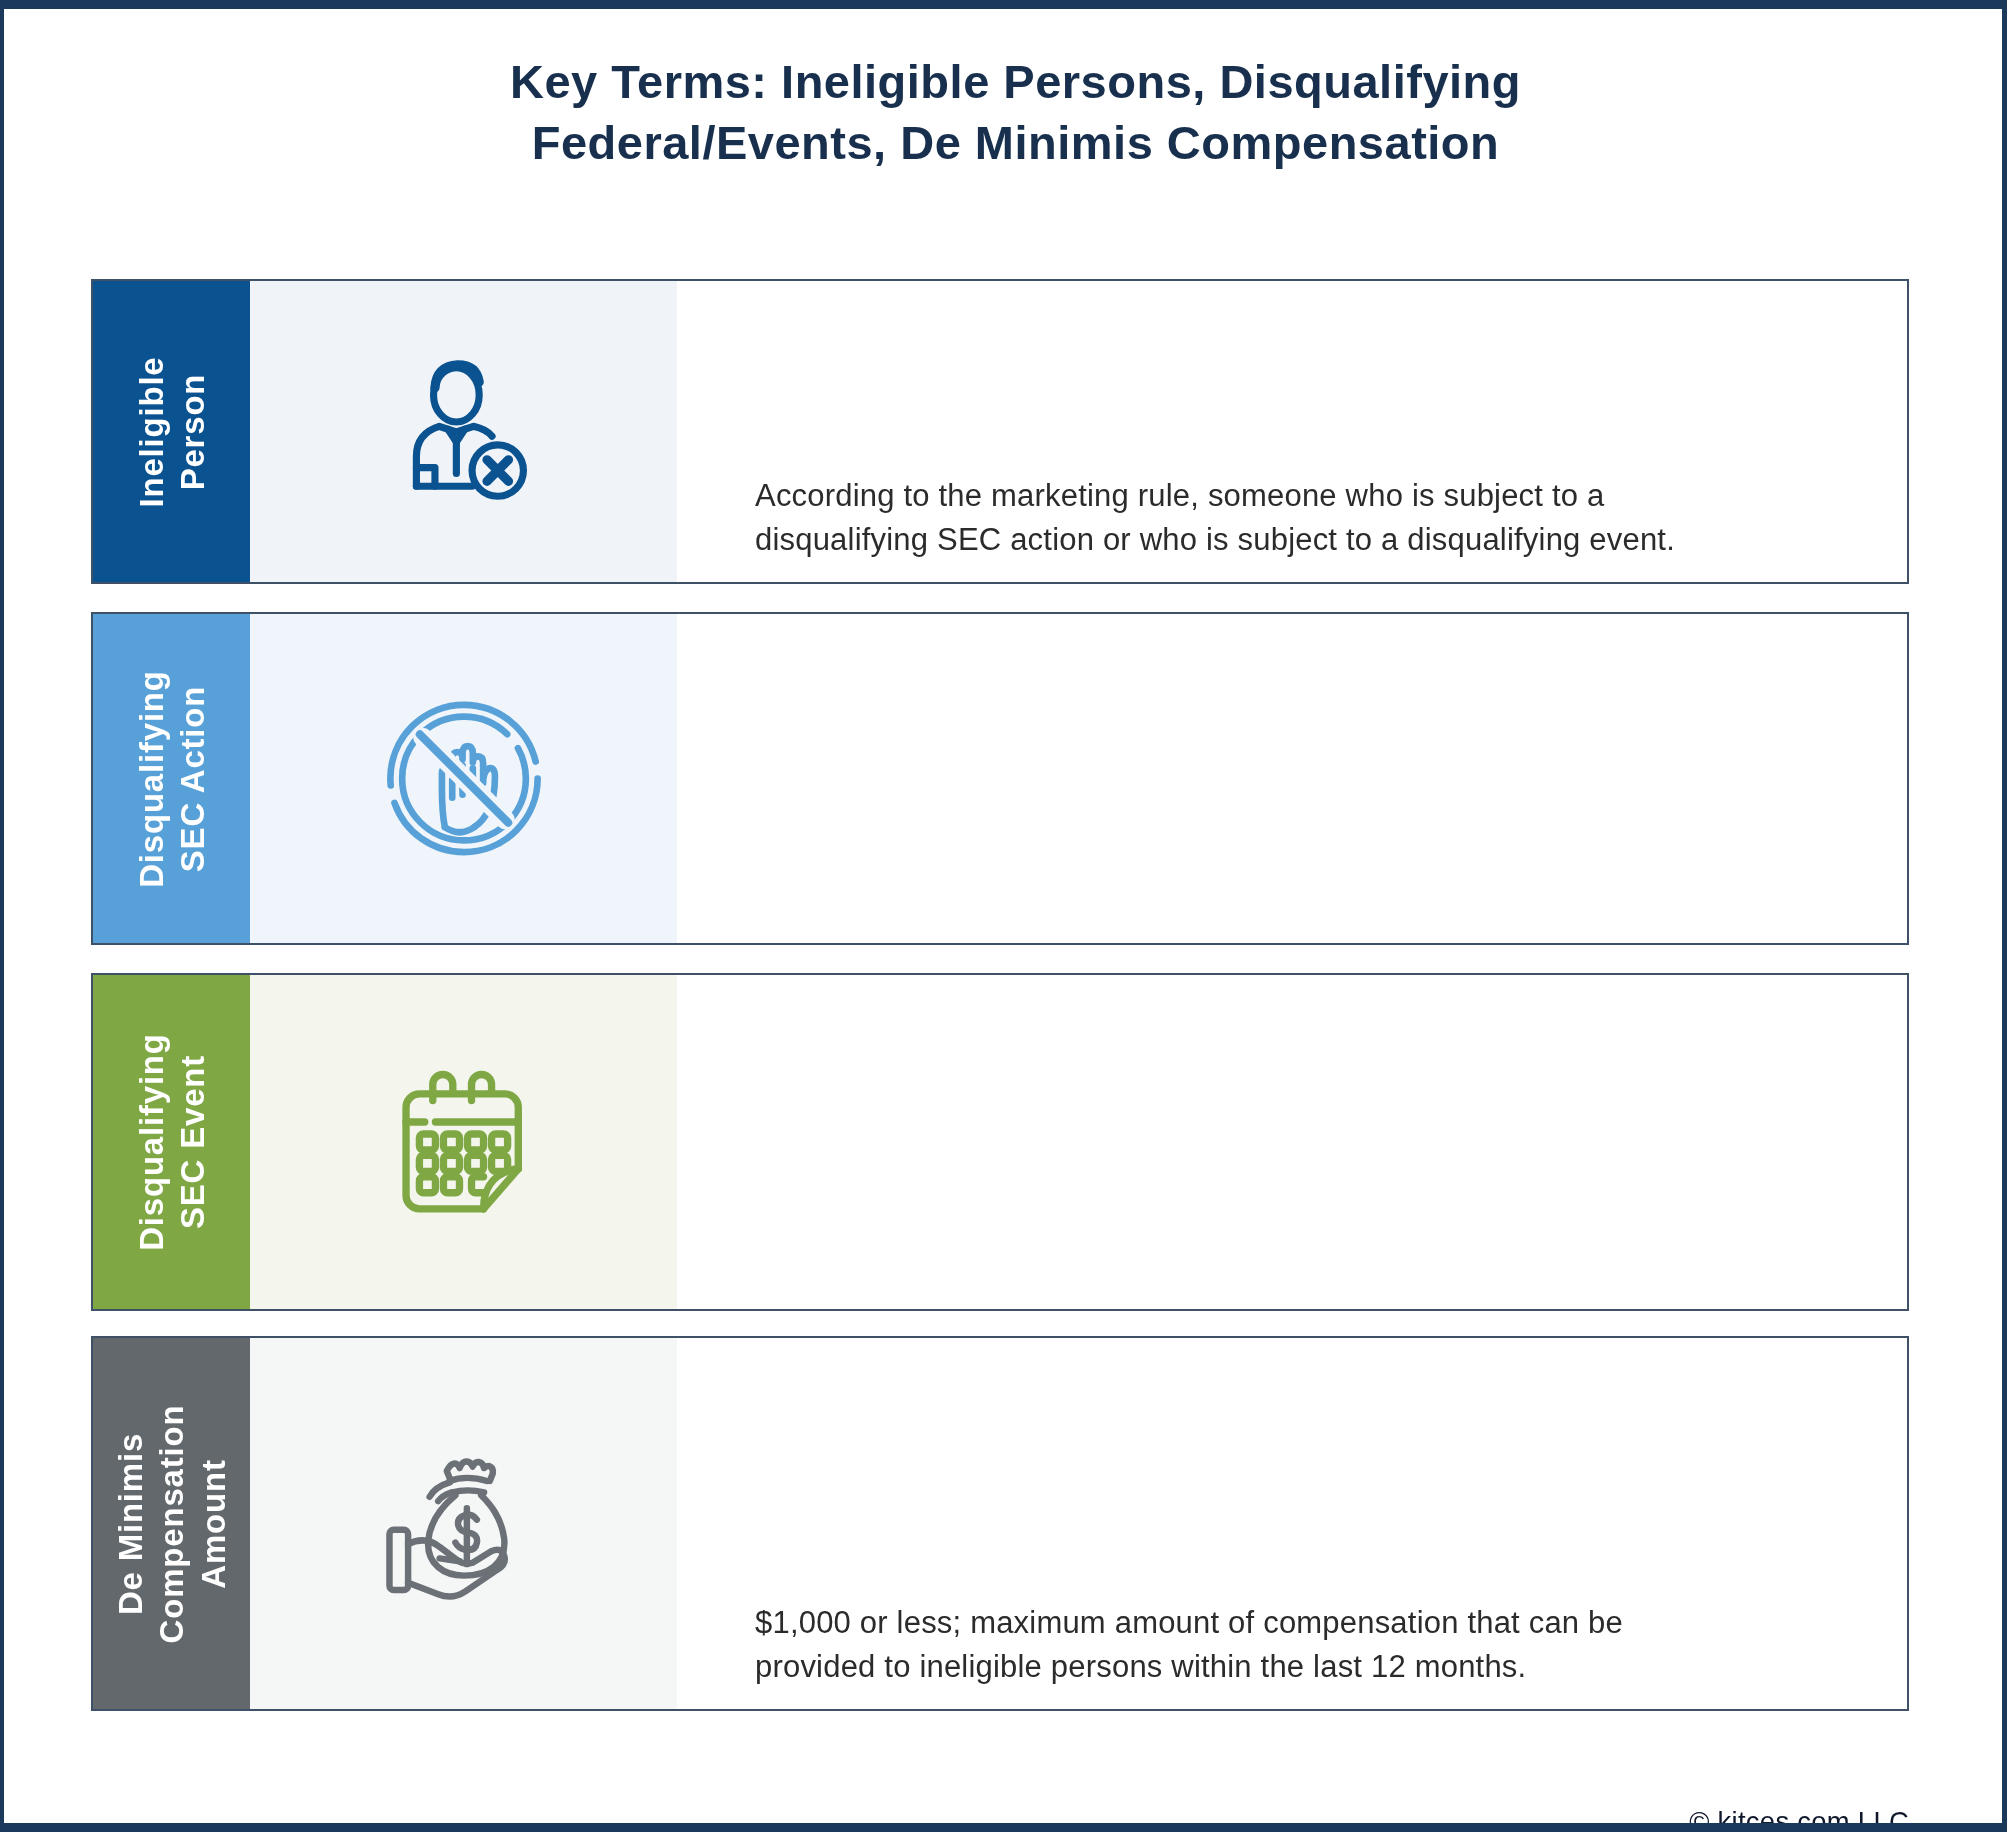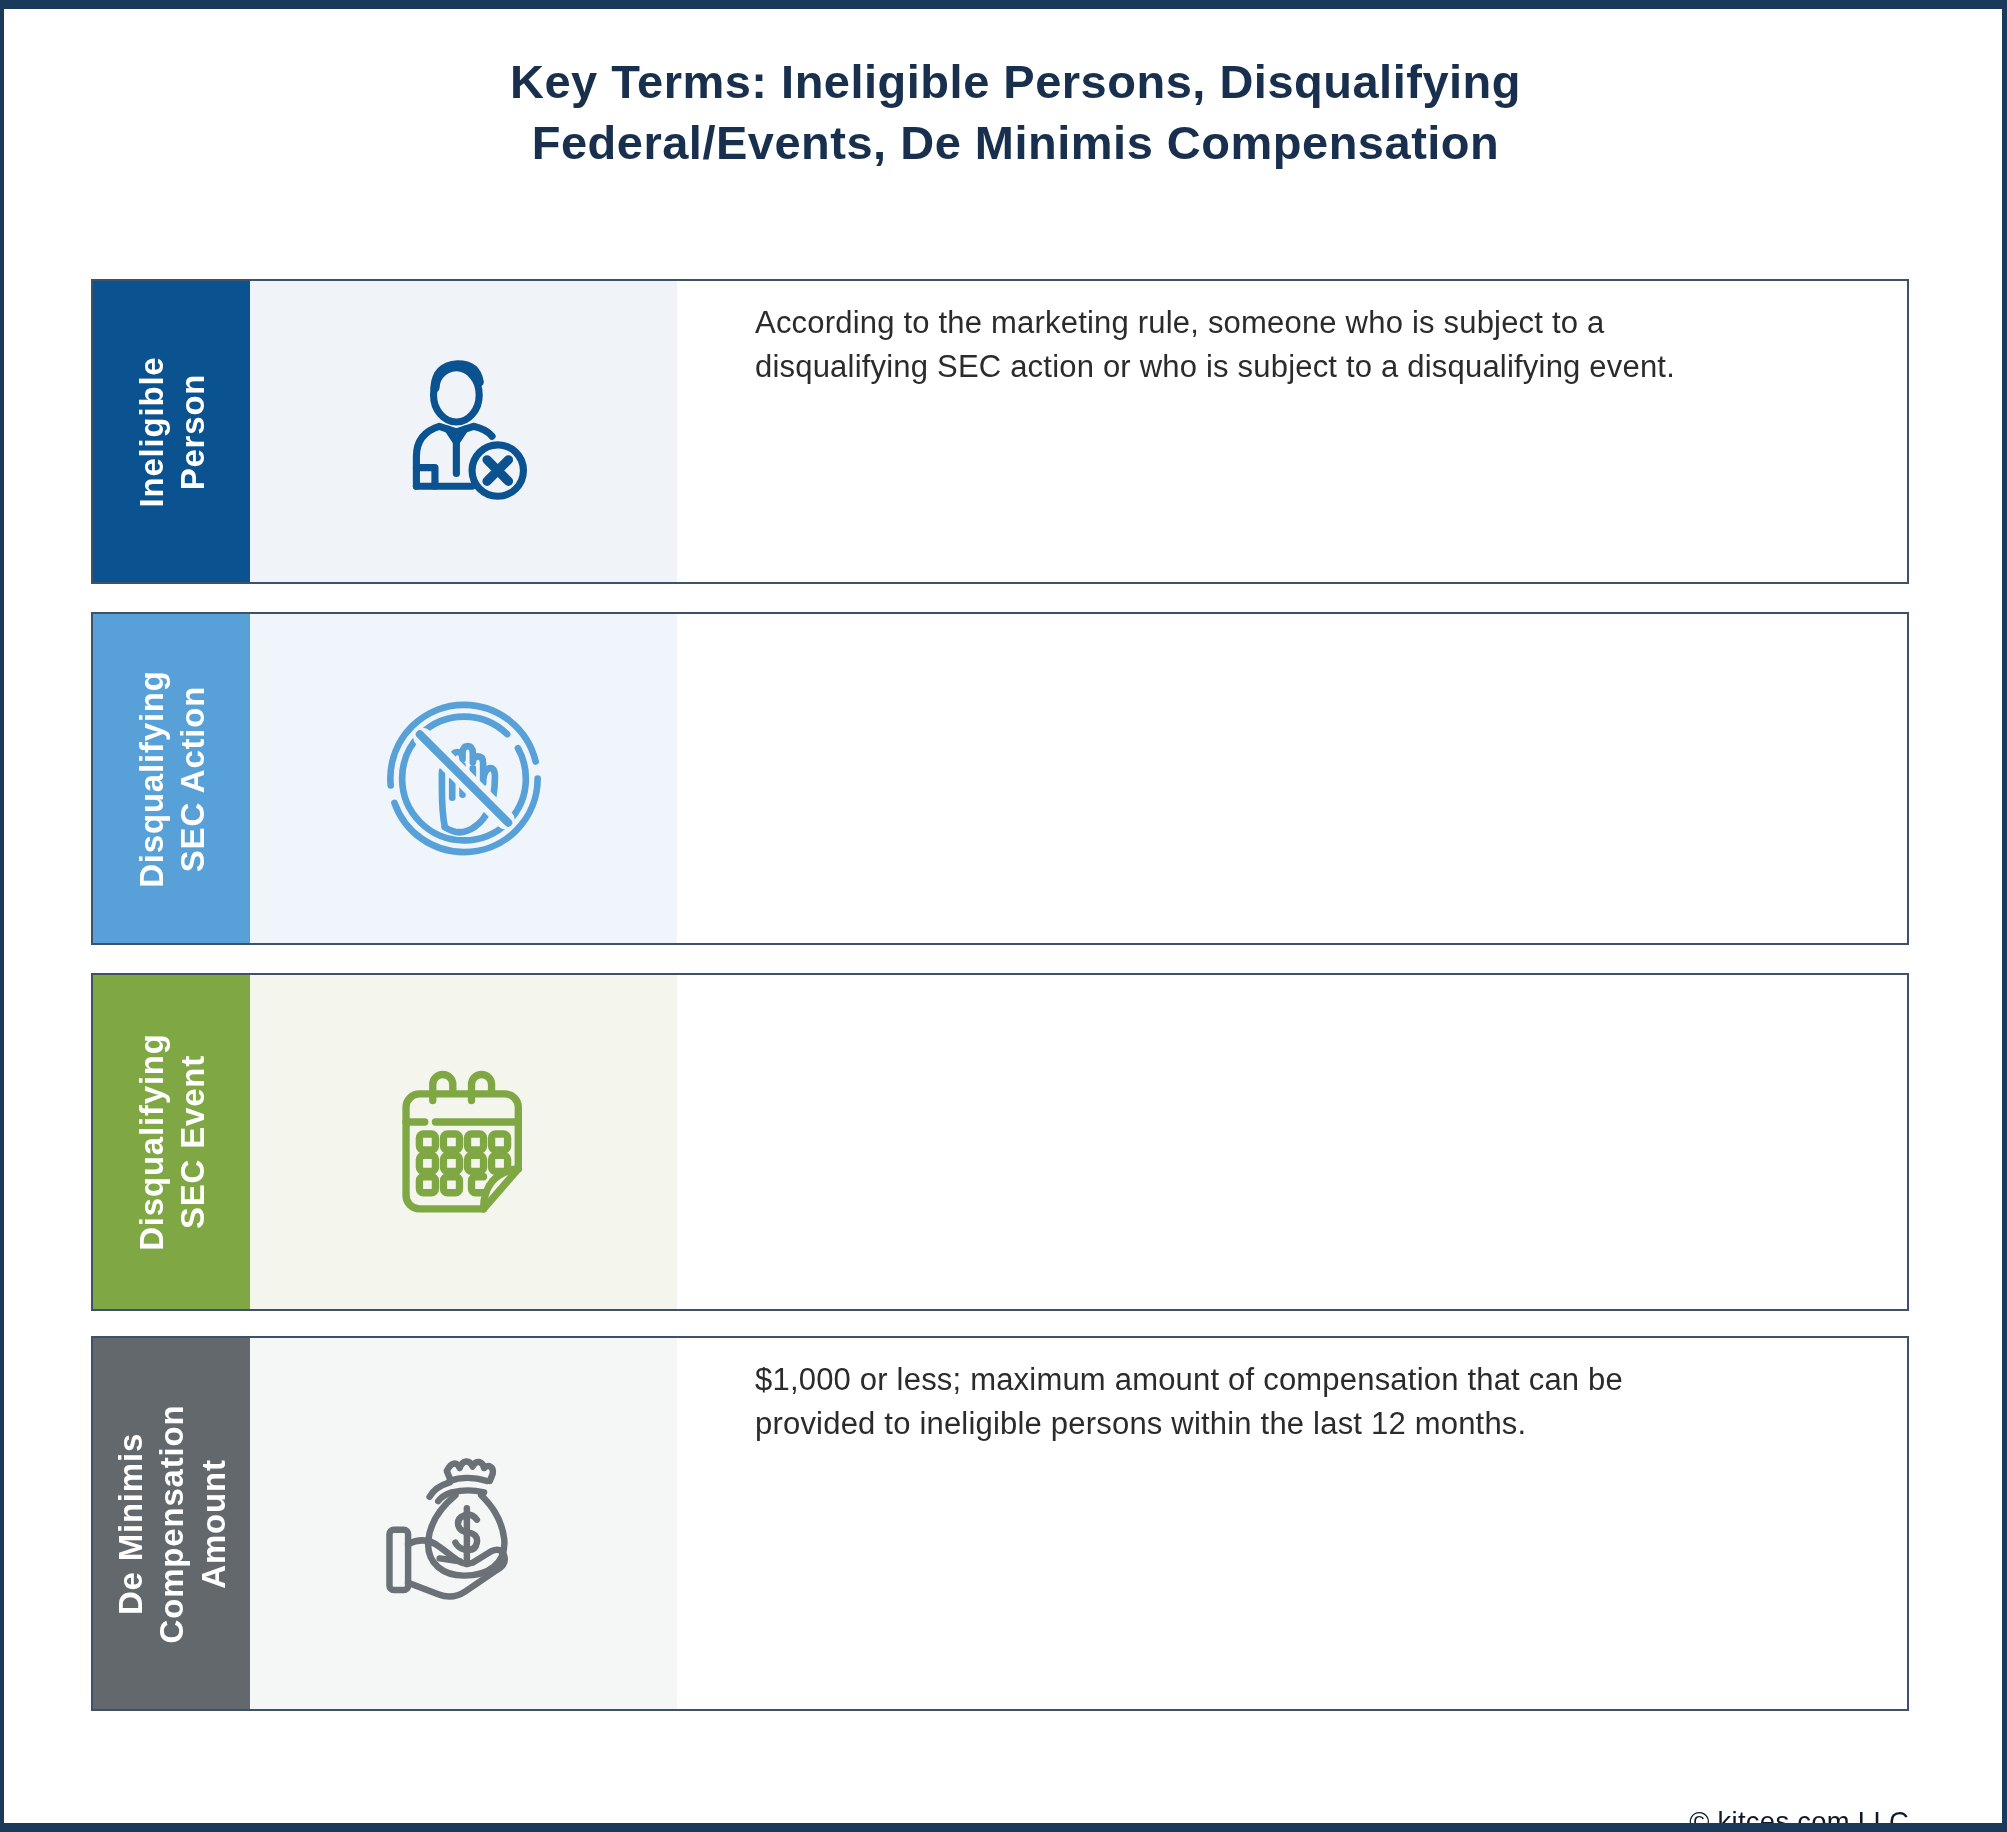--- a/index.html
+++ b/index.html
@@ -13,21 +13,21 @@
        display:flex;box-sizing:border-box;}
   .row-1{top:279px;height:305px;}
   .row-2{top:612px;height:333px;}
   .row-3{top:973px;height:338px;}
   .row-4{top:1336px;height:375px;}
   .sidebar{width:157px;flex:0 0 157px;position:relative;}
   .sidebar-label{position:absolute;top:50%;left:50%;transform:translate(-50%,-50%) rotate(-90deg);
                  color:#ffffff;font-size:33px;font-weight:bold;letter-spacing:0.8px;
                  line-height:1.25;text-align:center;white-space:nowrap;}
   .icon-cell{width:427px;flex:0 0 427px;display:flex;align-items:center;justify-content:center;}
-  .text-cell{flex:1;display:flex;align-items:flex-start;padding:19.6px 88px 19.6px 78px;box-sizing:border-box;}
+  .text-cell{flex:1;display:flex;align-items:flex-end;padding:19.6px 88px 19.6px 78px;box-sizing:border-box;}
   .desc{color:#2B2B2B;font-size:31px;line-height:1.42;letter-spacing:0.2px;max-width:990px;}
   .footer{position:absolute;right:98px;top:1766px;color:#0f172a;font-size:27.4px;letter-spacing:0.3px;margin-top:40px;}
   svg{display:block;}
 </style>
 </head>
 <body>
 
 <div class="page">
   <div class="frame"></div>
 

